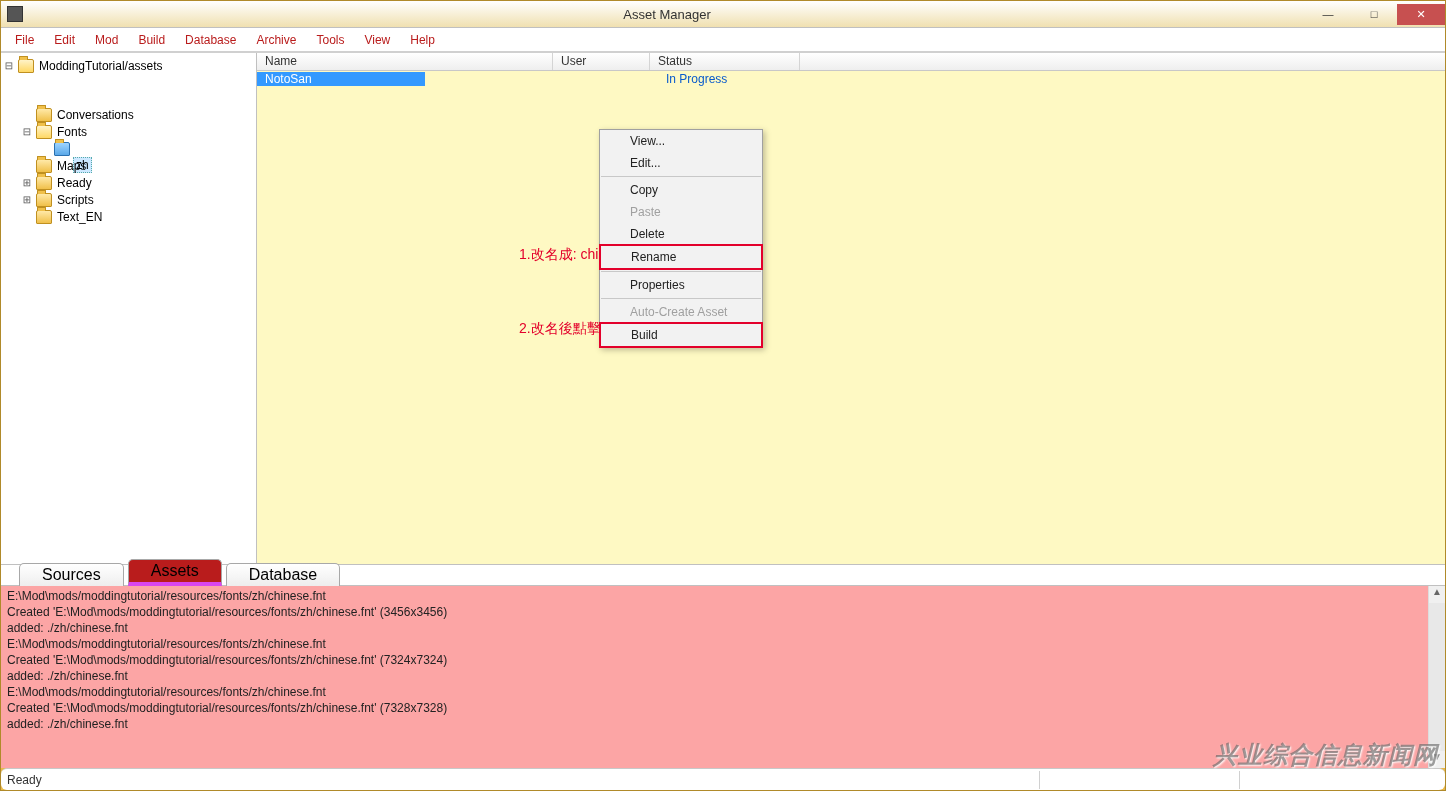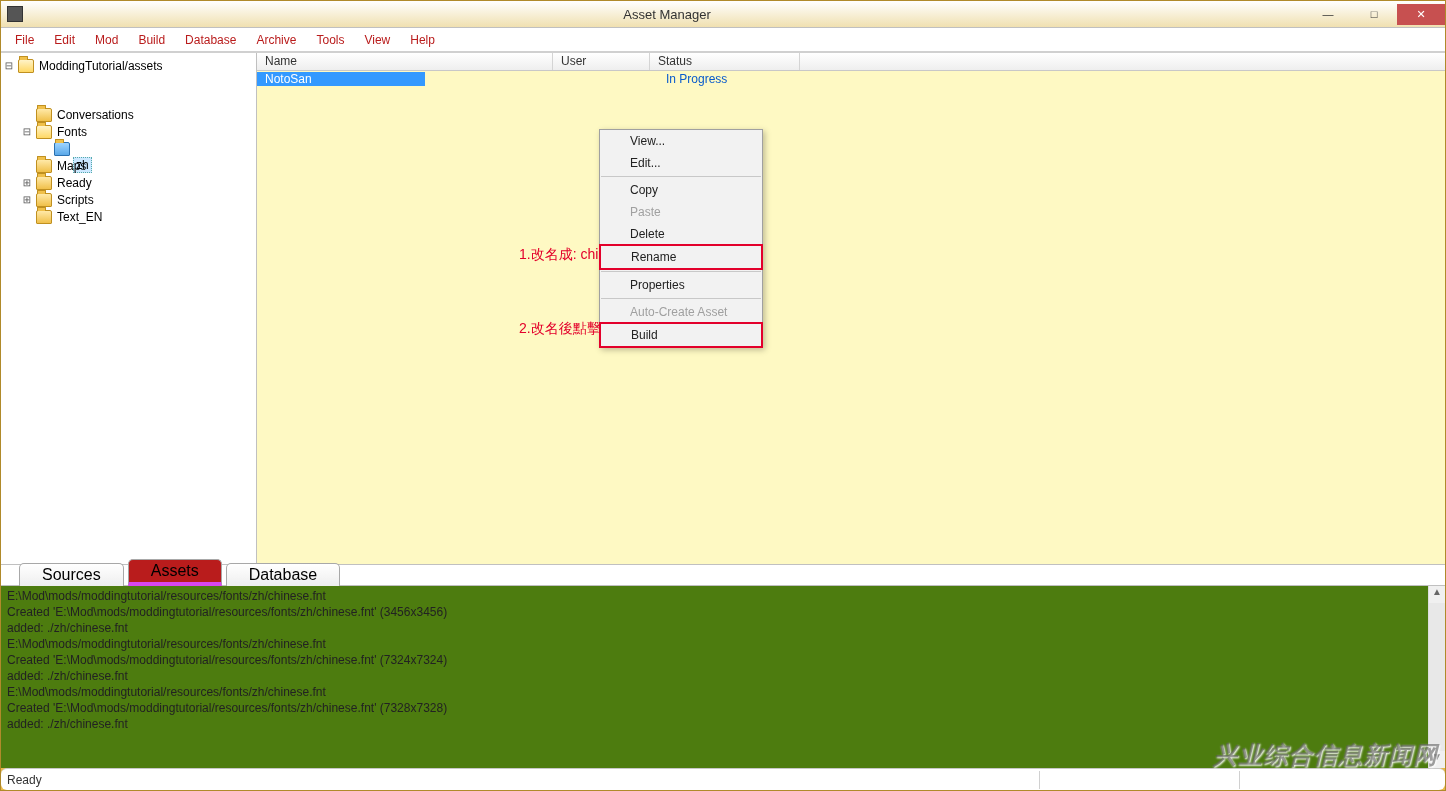--- a/index.html
+++ b/index.html
@@ -32,21 +32,21 @@
 .row.sel .cell.name-bg { background: #3399ff; color: #fff; width: 160px; }
 .ctxmenu { position: absolute; left: 342px; top: 76px; width: 164px; background: #f2f2f2; border: 1px solid #a0a0a0; box-shadow: 2px 2px 6px rgba(0,0,0,.25); z-index: 50; }
 .ctxmenu .ci { padding: 4px 10px 4px 30px; color: #222; position: relative; }
 .ctxmenu .ci.disabled { color: #a0a0a0; }
 .ctxmenu .sep { height: 1px; background: #c8c8c8; margin: 2px 1px; }
 .ctxmenu .ci.boxed { border: 2px solid #e3002b; margin: -1px; }
 .annot { position: absolute; color: #e3002b; font-size: 14px; z-index: 40; }
 .tabsrow { height: 22px; background: #fff; display: flex; align-items: flex-end; border-top: 1px solid #c0c0c0; border-bottom: 1px solid #c0c0c0; padding-left: 18px; }
 .tabsrow .tab { padding: 2px 22px; border: 1px solid #a8a8a8; border-bottom: none; background: linear-gradient(#fff,#eee); margin-right: 4px; border-radius: 5px 5px 0 0; font-size: 16px; position: relative; top: 1px; }
 .tabsrow .tab.active { background: #b91c1c; border-bottom: 4px solid #d946ef; }
-.console { height: 182px; background: #4d7c0f; overflow: hidden; position: relative; display: flex; }
+.console { height: 182px; background: #fca5a5; overflow: hidden; position: relative; display: flex; }
 .console .lines { padding: 2px 6px; line-height: 16px; color: #222; flex: 1; }
 .console .sbar { width: 17px; background: #f0f0f0; border-left: 1px solid #ddd; display: flex; flex-direction: column; }
 .console .sbar .arr { height: 17px; text-align: center; color: #666; font-size: 10px; }
 .console .sbar .track { flex: 1; background: #e8e8e8; }
 .status { height: 22px; background: #fff; border-top: 1px solid #c8c8c8; display: flex; align-items: center; padding: 0 6px; color: #333; border-radius: 6px; }
 .status .spacer { flex: 1; }
 .status .field { width: 200px; height: 18px; border-left: 1px solid #d0d0d0; }
 .watermark { position: absolute; right: 8px; bottom: 20px; font-size: 24px; font-weight: bold; color: rgba(80,80,80,.55); font-style: italic; z-index: 100; pointer-events: none; letter-spacing: 1px; text-shadow: 1px 1px 2px #fff; }
 </style>
 </head>

